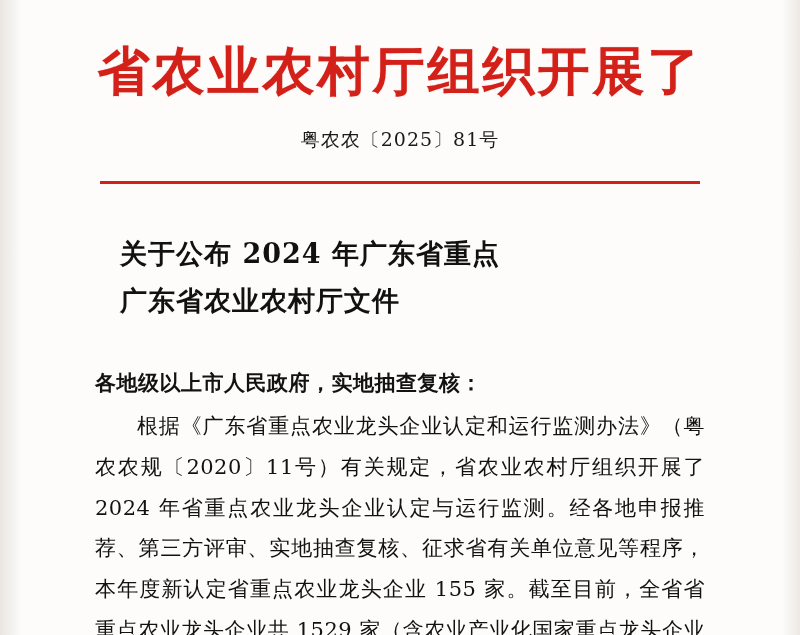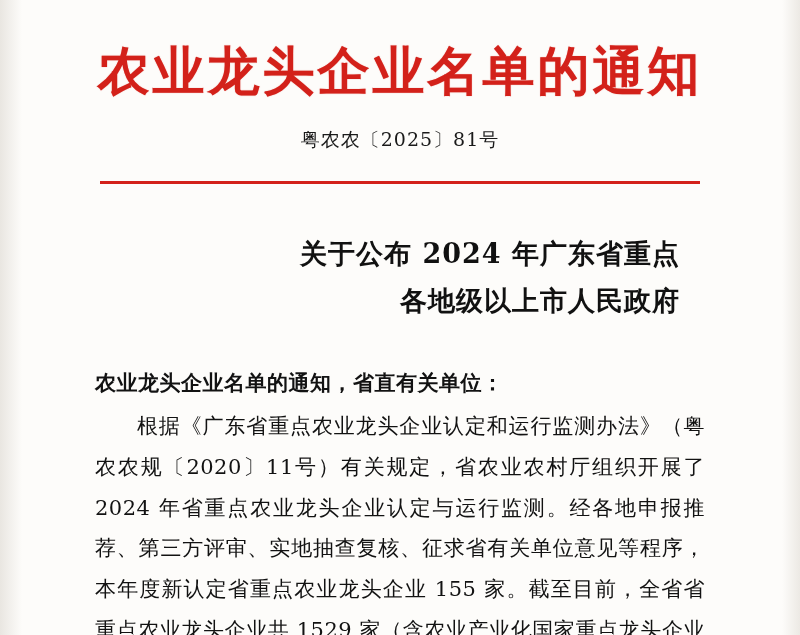--- a/index.html
+++ b/index.html
@@ -60,21 +60,21 @@
   }
 
   .red-rule {
     width: 600px;
     height: 3px;
     background: #d3211a;
     margin: 28px auto 0 auto;
   }
 
   .subject {
-    text-align: right;
+    text-align: left;
     font-size: 27px;
     font-weight: bold;
     color: #111;
     line-height: 1.75;
     margin: 46px auto 0 auto;
     width: 560px;
     letter-spacing: 1px;
   }
 
   .body-block {
@@ -93,29 +93,29 @@
   .para {
     text-indent: 2em;
     margin: 0;
   }
 </style>
 </head>
 <body>
 
 <div class="page">
 
-  <h1 class="doc-title">农业龙头企业名单的通知</h1>
+  <h1 class="doc-title">省农业农村厅组织开展了</h1>
 
   <div class="doc-number">粤农农〔2025〕81号</div>
 
   <div class="red-rule"></div>
 
   <div class="subject">
     <div>关于公布 2024 年广东省重点</div>
-    <div>各地级以上市人民政府</div>
+    <div>广东省农业农村厅文件</div>
   </div>
 
   <div class="body-block">
-    <div class="salutation">农业龙头企业名单的通知，省直有关单位：</div>
+    <div class="salutation">各地级以上市人民政府，实地抽查复核：</div>
     <p class="para">根据《广东省重点农业龙头企业认定和运行监测办法》（粤农农规〔2020〕11号）有关规定，省农业农村厅组织开展了 2024 年省重点农业龙头企业认定与运行监测。经各地申报推荐、第三方评审、实地抽查复核、征求省有关单位意见等程序，本年度新认定省重点农业龙头企业 155 家。截至目前，全省省重点农业龙头企业共 1529 家（含农业产业化国家重点龙头企业 101 家）。</p>
   </div>
 
 </div>
 
 </body></html>

